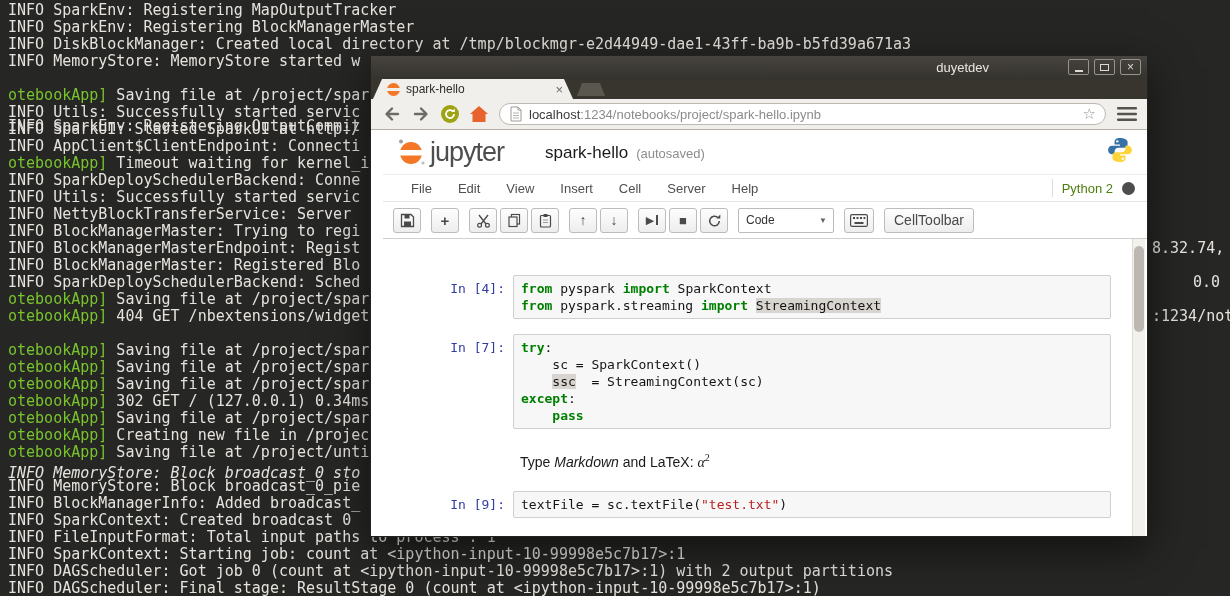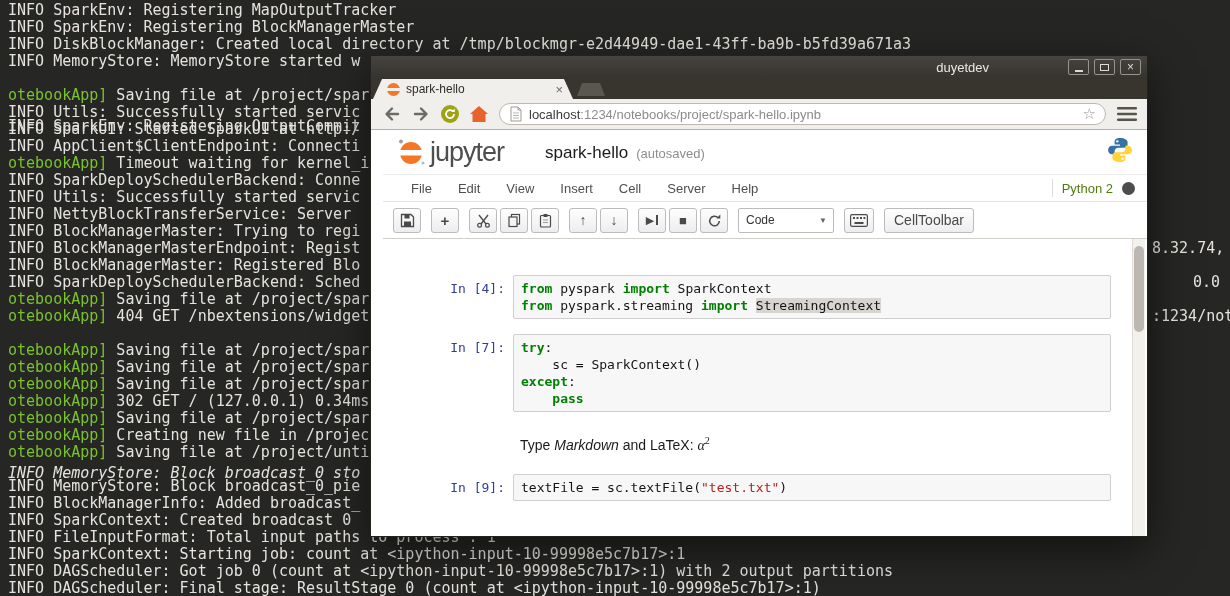--- a/index.html
+++ b/index.html
@@ -347,20 +347,21 @@
               <div class="codebox">
                 <div class="cline"><span class="tok-k">from</span><span> pyspark </span><span class="tok-k">import</span><span> SparkContext</span></div>
                 <div class="cline"><span class="tok-k">from</span><span> pyspark.streaming </span><span class="tok-k">import</span><span> </span><span class="tok-hl">StreamingContext</span></div>
               </div>
             </div>
             <div class="cell">
               <div class="prompt">In [7]:</div>
               <div class="codebox">
                 <div class="cline"><span class="tok-k">try</span><span>:</span></div>
                 <div class="cline"><span>    sc = SparkContext()</span></div>
+                <div class="cline"><span>    </span><span class="tok-hl">ssc</span><span>  = StreamingContext(sc)</span></div>
                 <div class="cline"><span class="tok-k">except</span><span>:</span></div>
                 <div class="cline"><span>    </span><span class="tok-k">pass</span></div>
               </div>
             </div>
             <div class="cell">
               <div class="prompt"></div>
               <div class="mdbody">
                 <div class="cline"><span>Type </span><span class="tok-i">Markdown</span><span> and LaTeX: </span><span class="tok-mi">α</span><span class="tok-sup">2</span></div>
               </div>
             </div>

